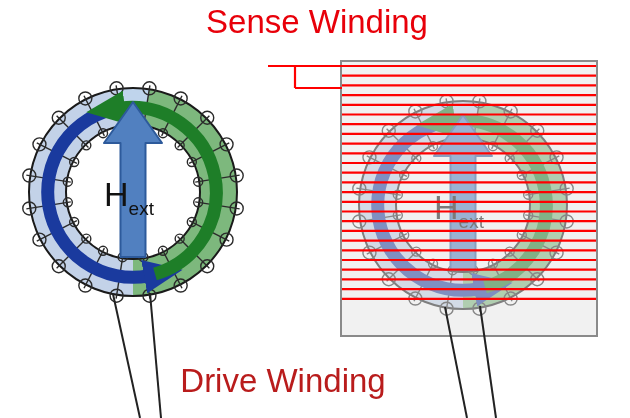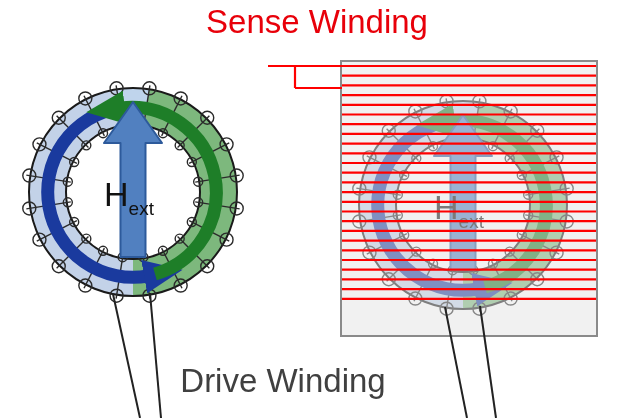--- a/index.html
+++ b/index.html
@@ -211,13 +211,13 @@
       <line x1="342" y1="279.4" x2="596" y2="279.4" stroke="#ff0000" stroke-width="2.2"></line>
       <line x1="342" y1="289.1" x2="596" y2="289.1" stroke="#ff0000" stroke-width="2.2"></line>
       <line x1="342" y1="298.79999999999995" x2="596" y2="298.79999999999995" stroke="#ff0000" stroke-width="2.2"></line>
     </g>
 
   <line x1="445" y1="307" x2="467" y2="418" stroke-width="2" stroke="#222222"></line>
   <line x1="480" y1="306" x2="496" y2="418" stroke-width="2" stroke="#222222"></line>
 </svg>
 
 <div id="sense-title" class="big-label" style="color: rgb(232, 0, 10);">Sense Winding</div>
-<div id="drive-title" class="big-label" style="color: #404040;">Drive Winding</div>
+<div id="drive-title" class="big-label" style="color: #b91c1c;">Drive Winding</div>
 
 </body></html>

